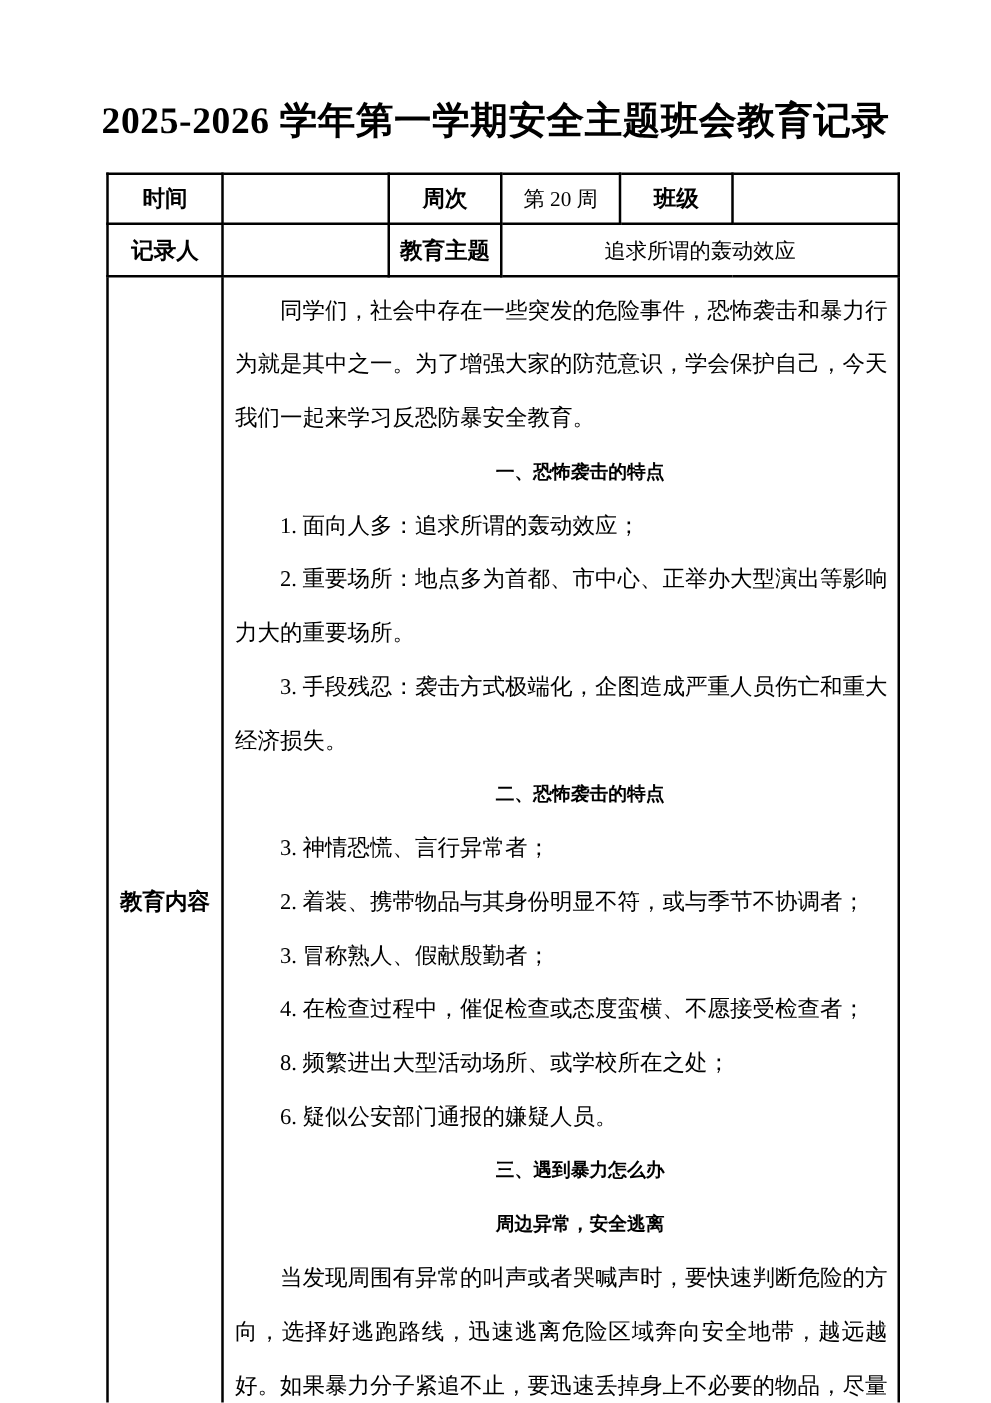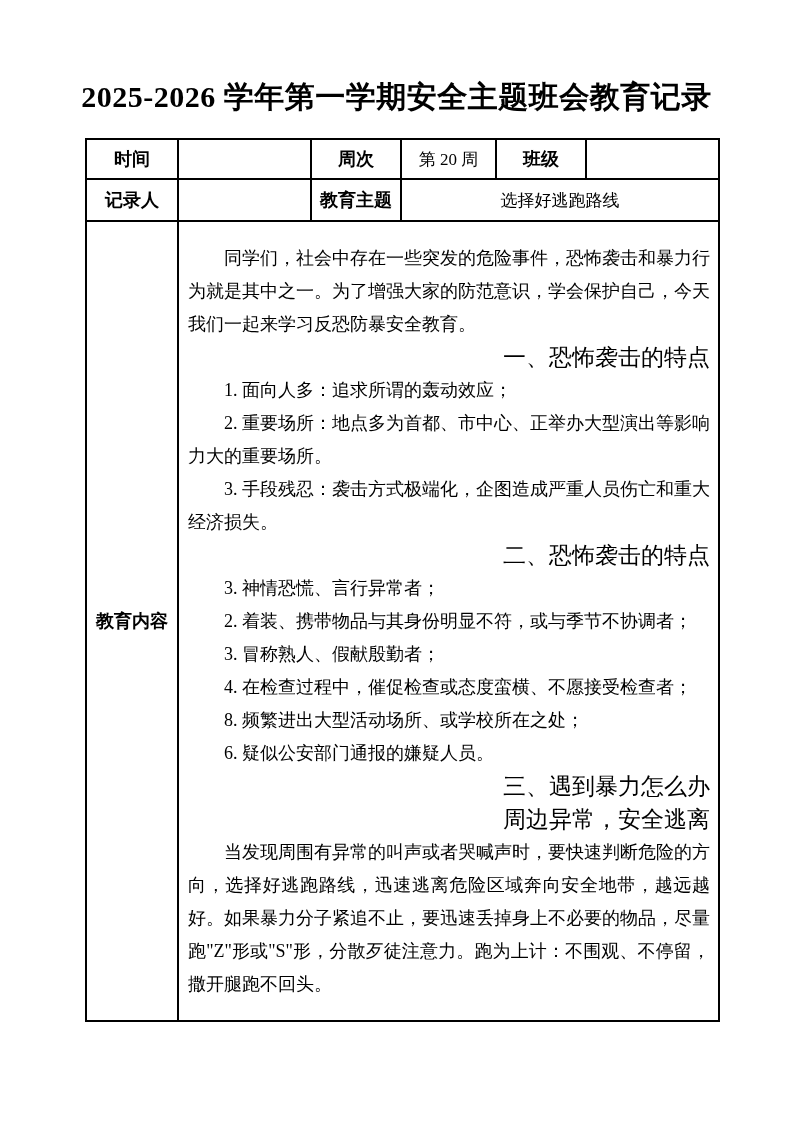--- a/index.html
+++ b/index.html
@@ -53,30 +53,30 @@
   }
   .row-head { height: 40px; }
   .row-theme { height: 42px; padding-left: 45px; }
   .row-content { height: 800px; }
   .content-cell {
     vertical-align: top;
     padding: 5px 8px 4px 9px;
   }
   .content-text p {
     font-size: 18px;
-    line-height: 33px;
+    line-height: 43px;
     text-indent: 2em;
     text-align: justify;
     text-justify: inter-character;
   }
   .content-text p.c-heading {
-    font-weight: normal;
+    font-weight: bold;
     font-family: "Liberation Sans", "DejaVu Sans", sans-serif;
-    font-size: 23px;
-    text-align: right;
+    font-size: 15px;
+    text-align: center;
   }
 </style>
 </head>
 <body>
 
 <div class="page">
 
   <h1 class="doc-title">2025-2026 学年第一学期安全主题班会教育记录</h1>
 
   <table class="record-table">
@@ -94,21 +94,21 @@
         <td class="value-cell"></td>
         <td class="label-cell">周次</td>
         <td class="value-cell">第 20 周</td>
         <td class="label-cell">班级</td>
         <td class="value-cell"></td>
       </tr>
       <tr class="row-theme">
         <td class="label-cell">记录人</td>
         <td class="value-cell"></td>
         <td class="label-cell">教育主题</td>
-        <td class="value-cell" colspan="3">选择好逃跑路线</td>
+        <td class="value-cell" colspan="3">追求所谓的轰动效应</td>
       </tr>
       <tr class="row-content">
         <td class="label-cell">教育内容</td>
         <td class="content-cell" colspan="5">
           <div class="content-text">
               <p class="c-para">同学们，社会中存在一些突发的危险事件，恐怖袭击和暴力行为就是其中之一。为了增强大家的防范意识，学会保护自己，今天我们一起来学习反恐防暴安全教育。</p>
               <p class="c-heading">一、恐怖袭击的特点</p>
               <p class="c-para">1. 面向人多：追求所谓的轰动效应；</p>
               <p class="c-para">2. 重要场所：地点多为首都、市中心、正举办大型演出等影响力大的重要场所。</p>
               <p class="c-para">3. 手段残忍：袭击方式极端化，企图造成严重人员伤亡和重大经济损失。</p>

